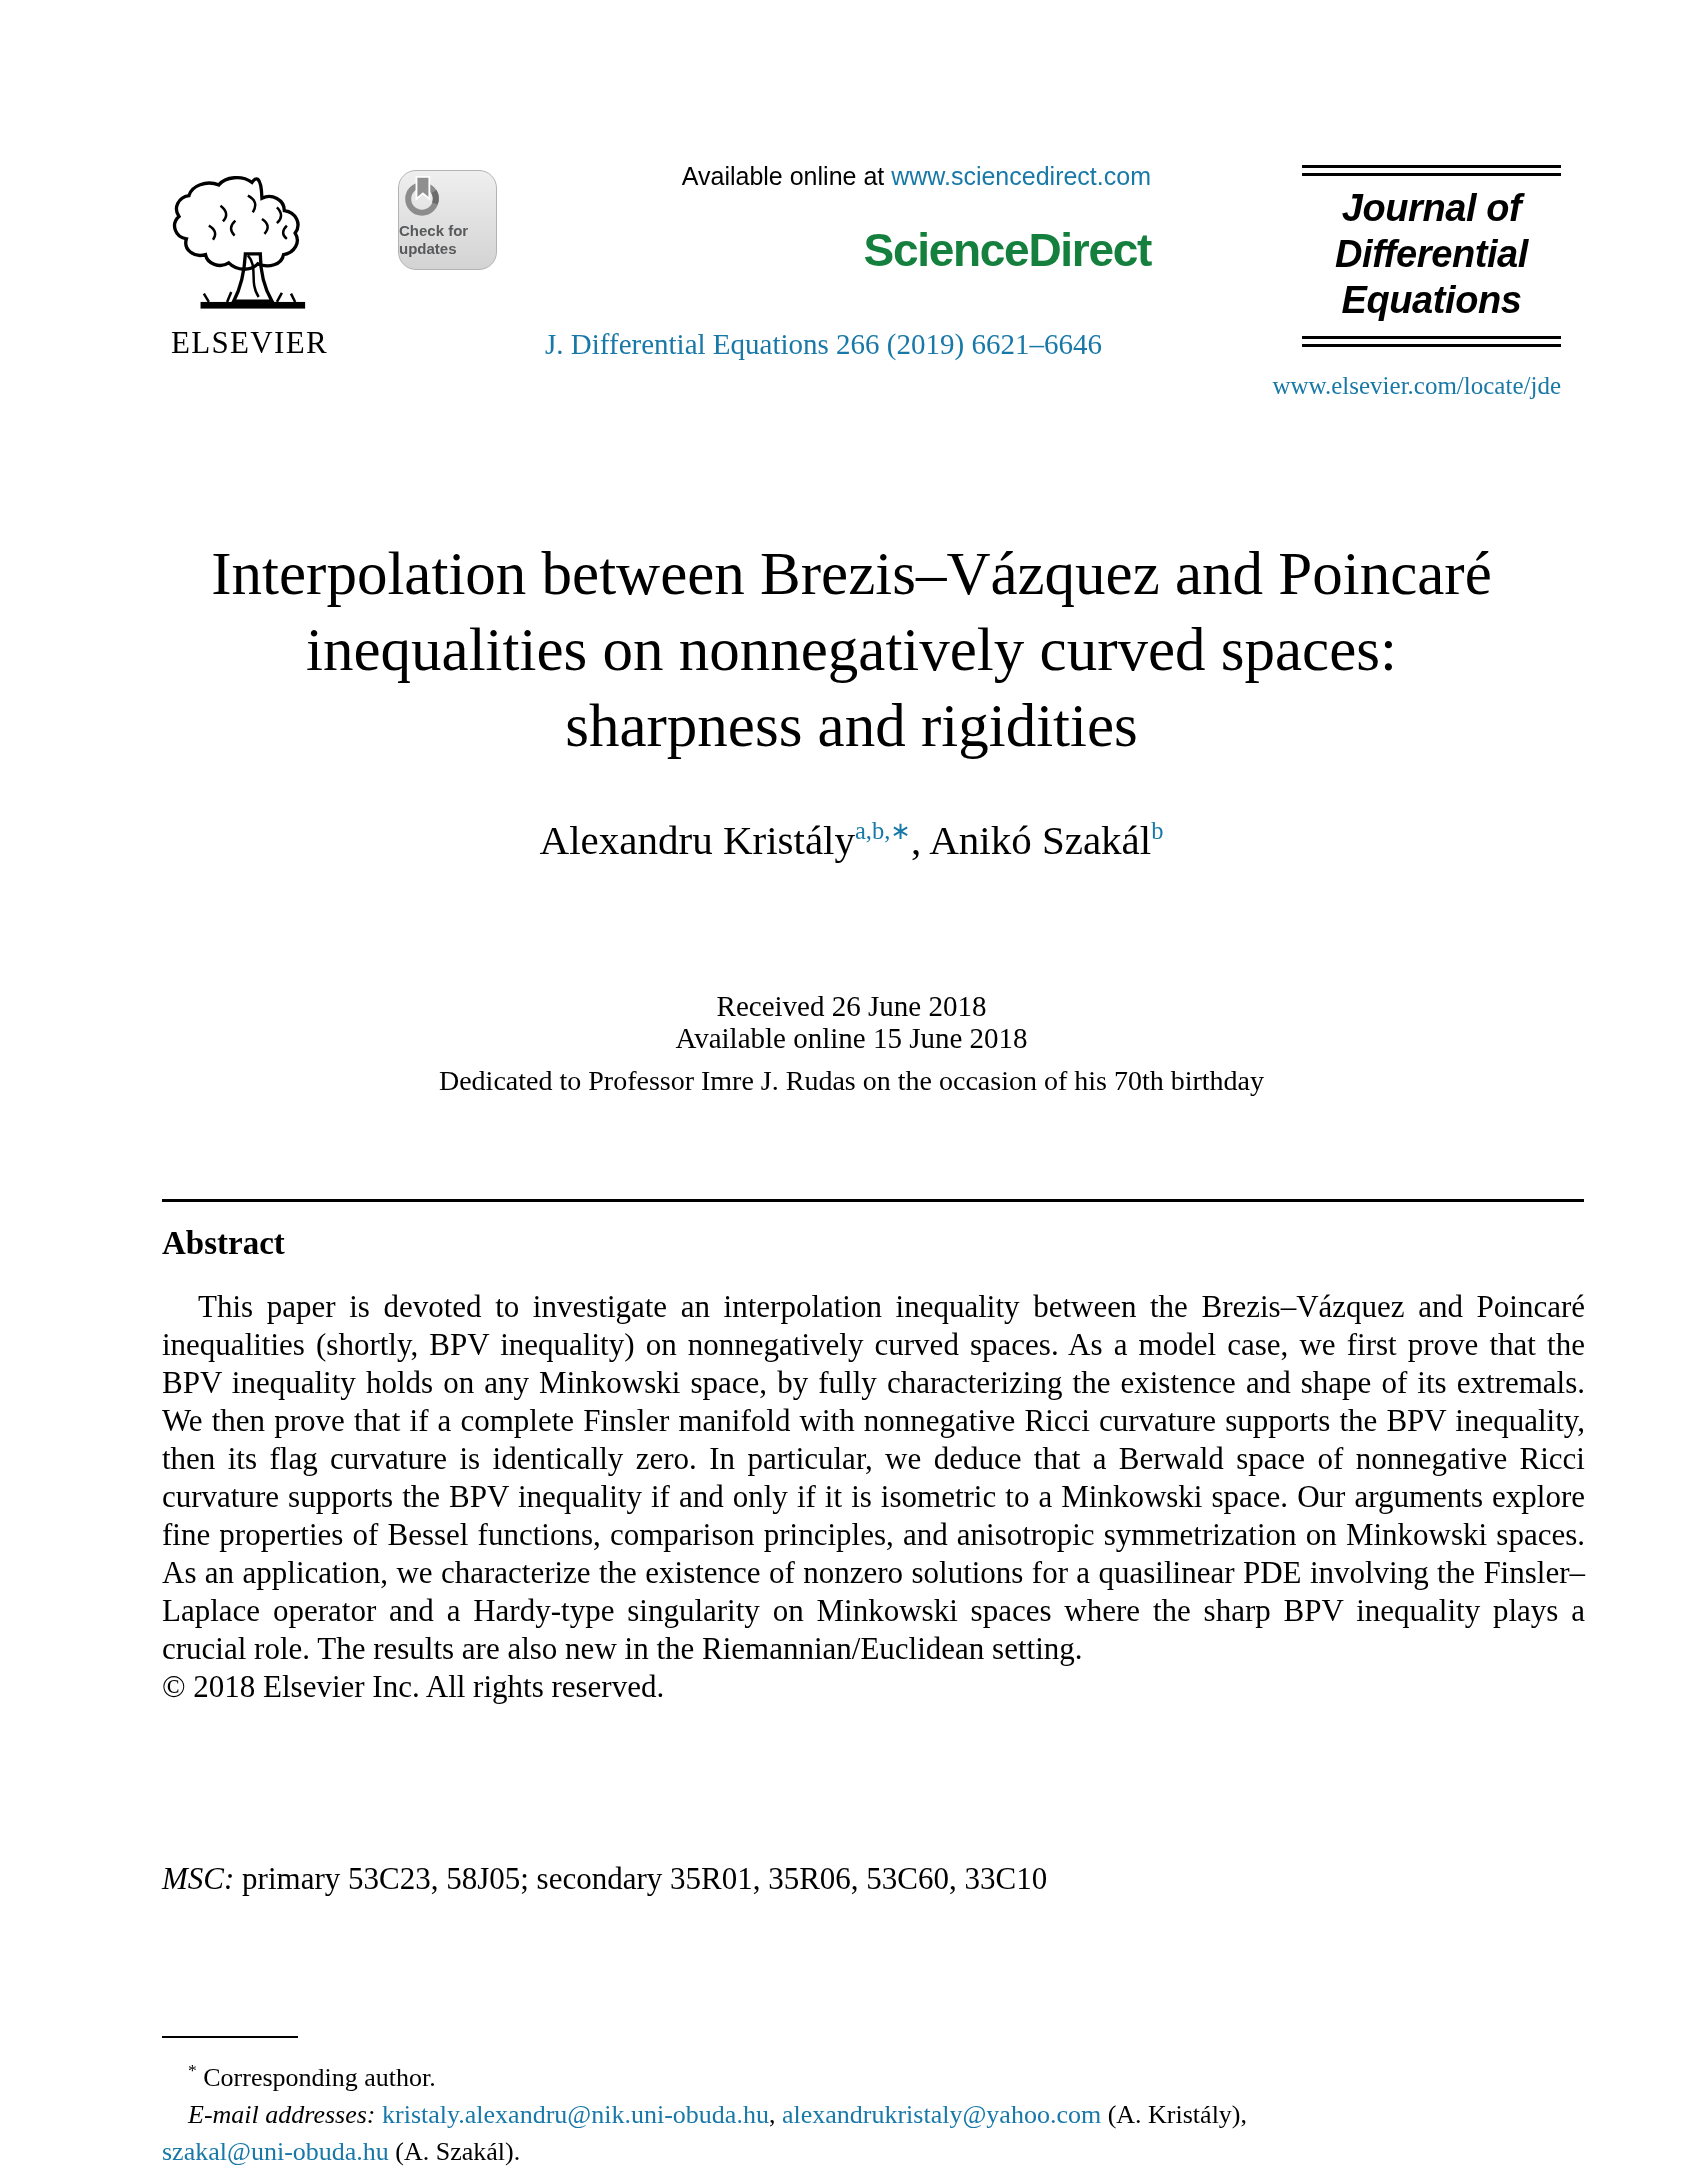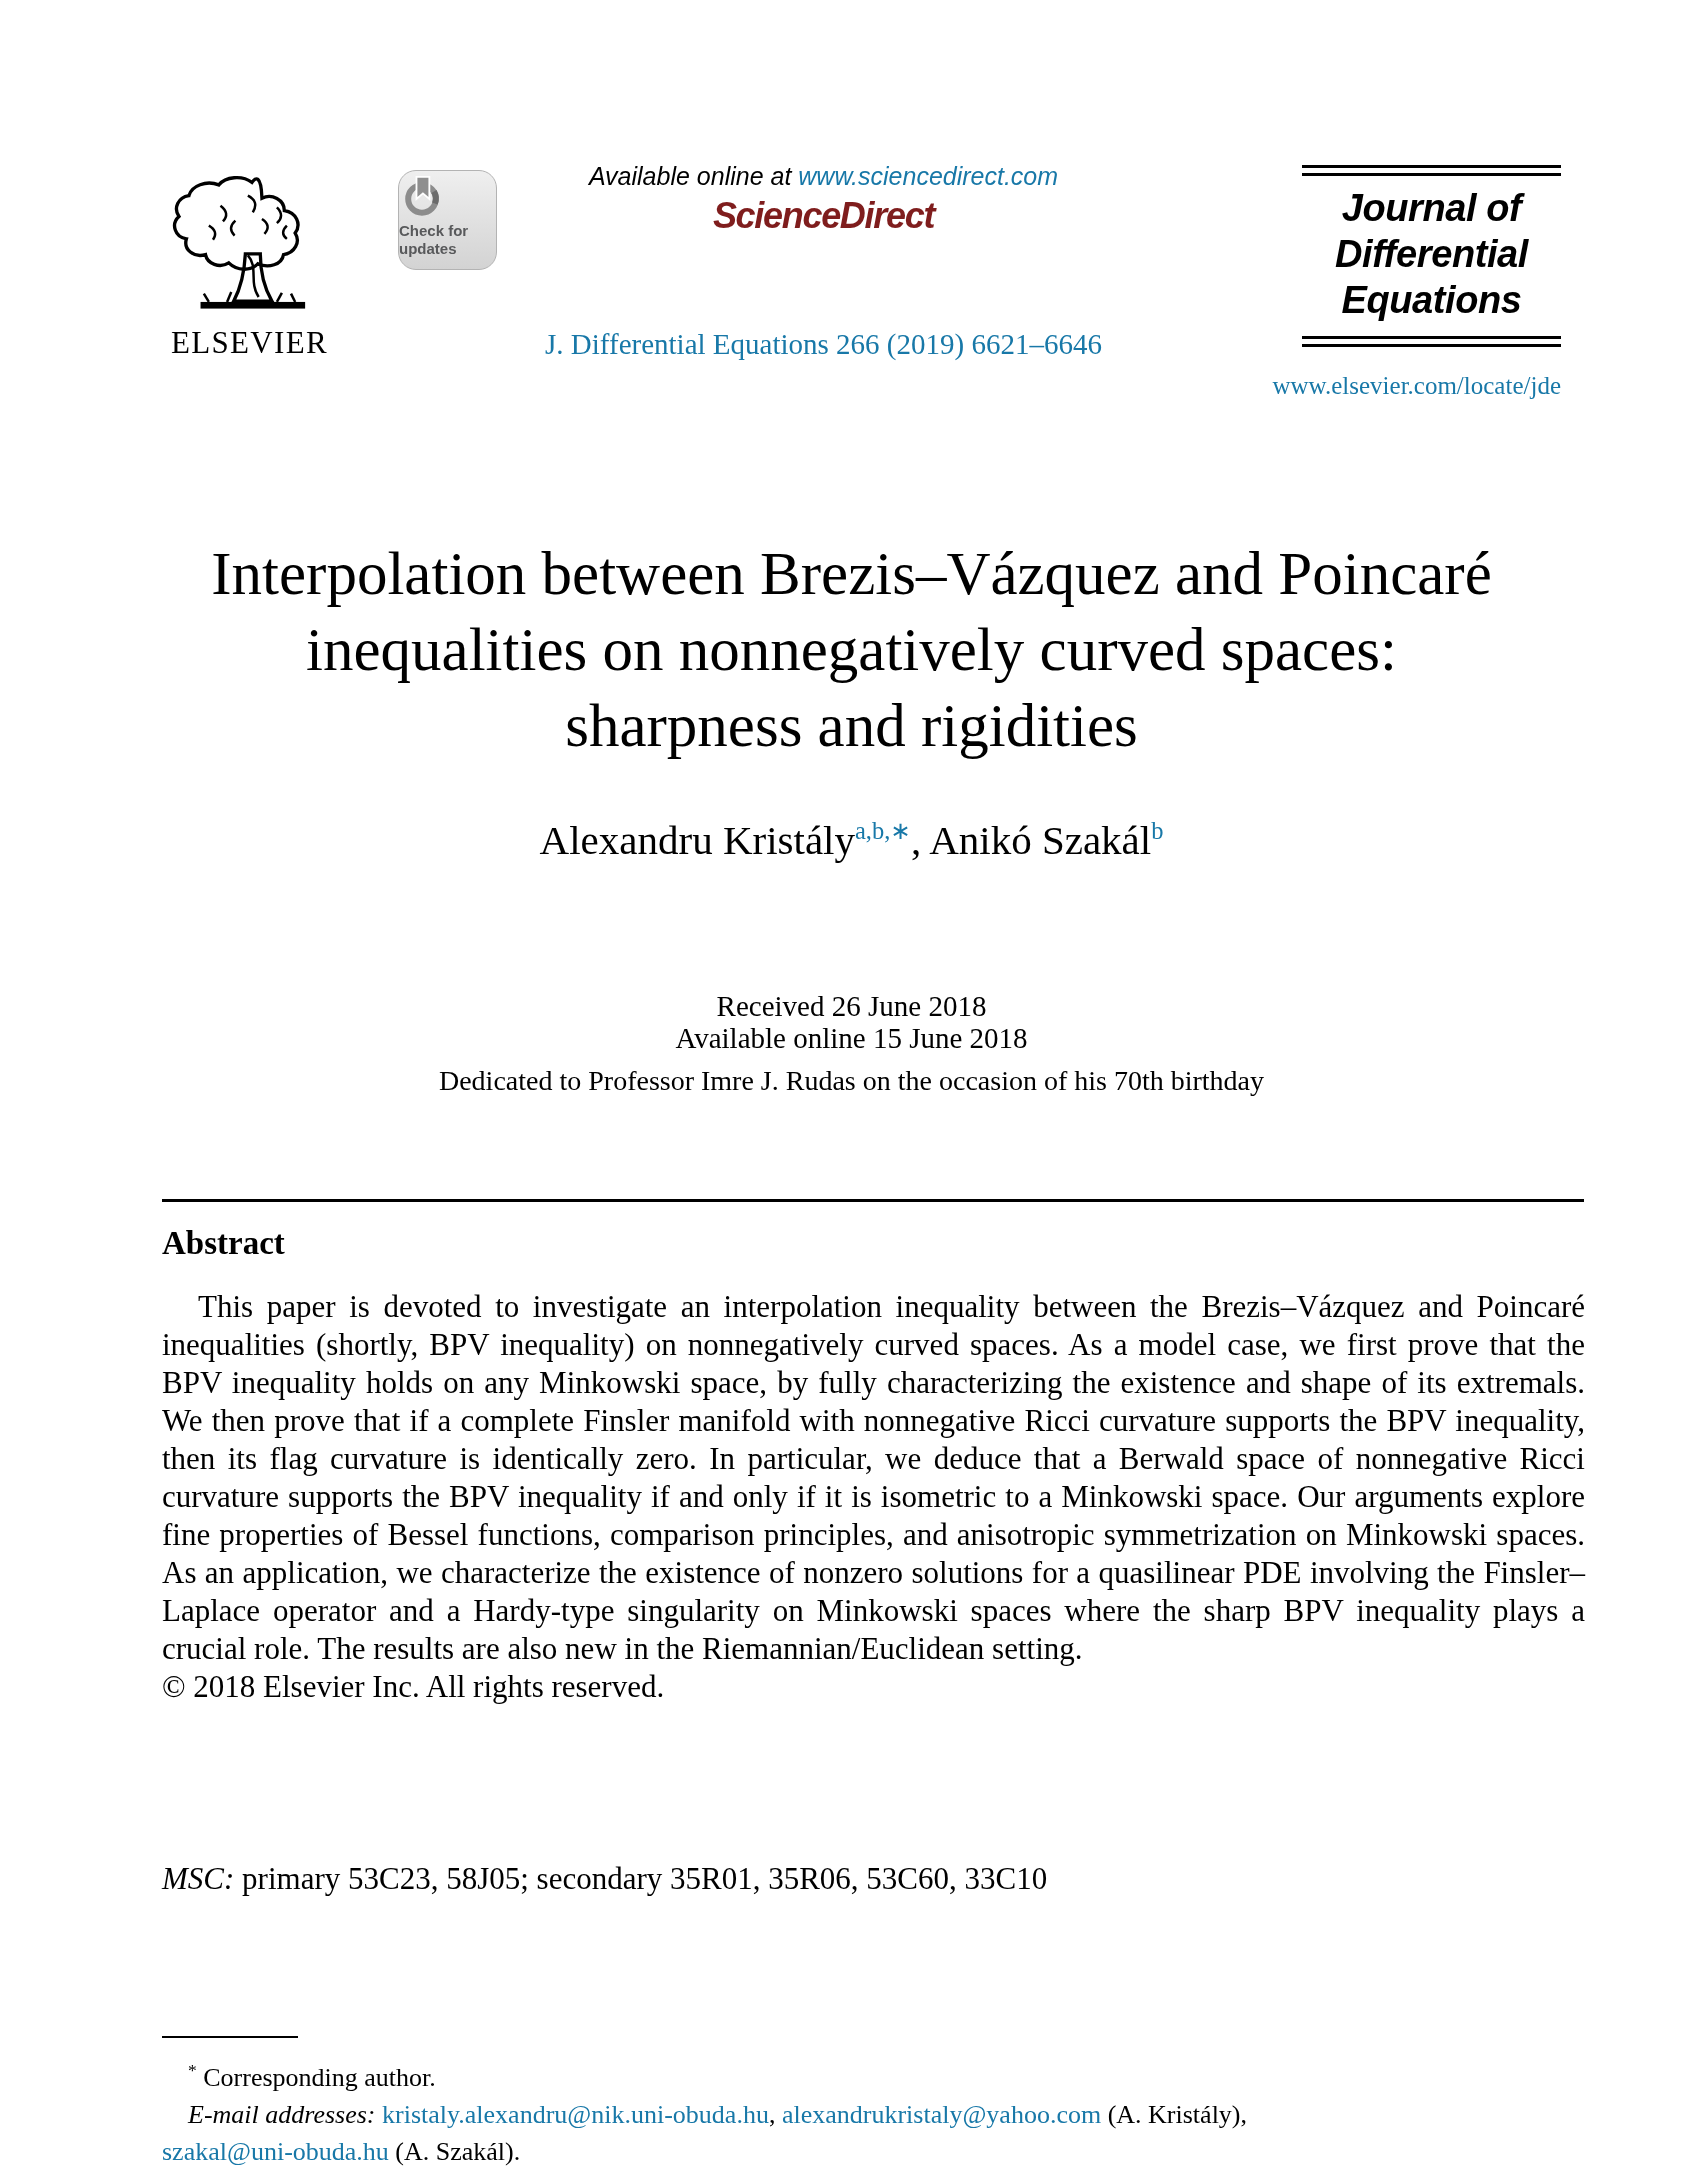--- a/index.html
+++ b/index.html
@@ -11,24 +11,24 @@
   .tree-box{left:169px;top:169px;width:166px;height:153px;}
   .elsevier-word{left:158px;top:325px;width:183px;text-align:center;
                  font-size:31px;letter-spacing:1.3px;}
   .check-badge{left:398px;top:170px;width:97px;height:98px;
                background:linear-gradient(#efefef,#d3d3d3);
                border:1.3px solid #b3b3b3;border-radius:18px;
                font-family:"Liberation Sans",sans-serif;cursor:pointer;}
   .check-ring{width:46px;height:46px;margin-top:4.4px;}
   .check-text{font-weight:bold;color:#58595b;font-size:15px;line-height:17.5px;}
 
-  .center-head{left:496px;top:162px;width:655px;text-align:center;
-               font-family:"Liberation Sans",sans-serif;font-style:italic;}
+  .center-head{left:496px;top:162px;width:655px;text-align:right;
+               font-family:"Liberation Sans",sans-serif;}
   .avail-line{font-size:25px;}
-  .sd-logo{margin-top:4px;font-size:36px;font-weight:bold;letter-spacing:-1.3px;color:#7f1d1d;}
+  .sd-logo{margin-top:32px;font-size:46px;font-weight:bold;letter-spacing:-1.3px;color:#15803d;}
   .citation{left:496px;top:328px;width:655px;text-align:center;
             font-size:29px;color:#1878a8;}
 
   .masthead{left:1302px;top:165px;width:259px;}
   .mrule{height:5.2px;border-top:3.5px solid #000;border-bottom:3.5px solid #000;}
   .mtext{margin:8.7px 0 13px;text-align:center;font-family:"Liberation Sans",sans-serif;
          font-style:italic;font-weight:bold;font-size:38px;line-height:46px;letter-spacing:-0.4px;}
   .locate{left:1135px;top:372px;width:426px;text-align:right;
           font-size:25px;color:#1878a8;white-space:nowrap;}
 

